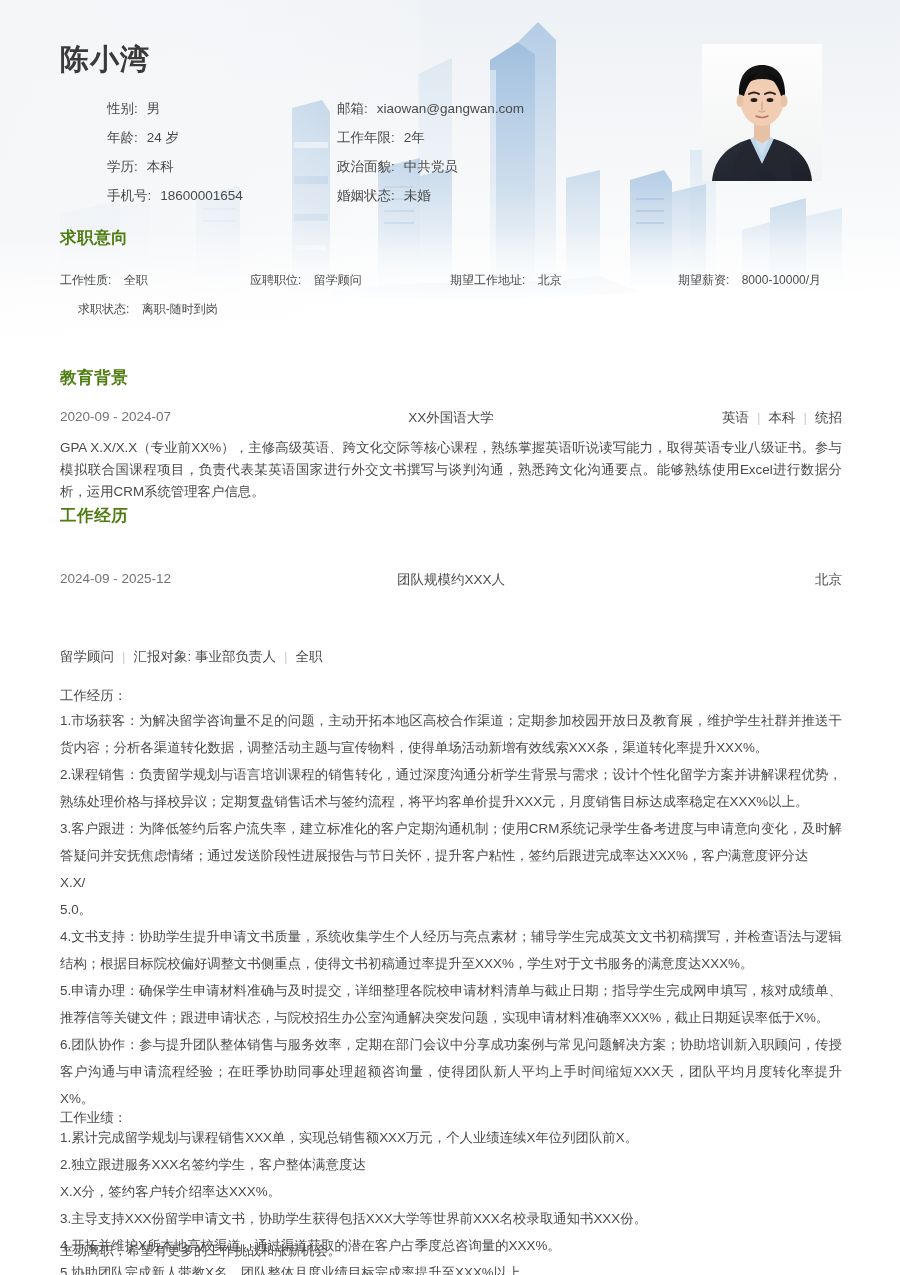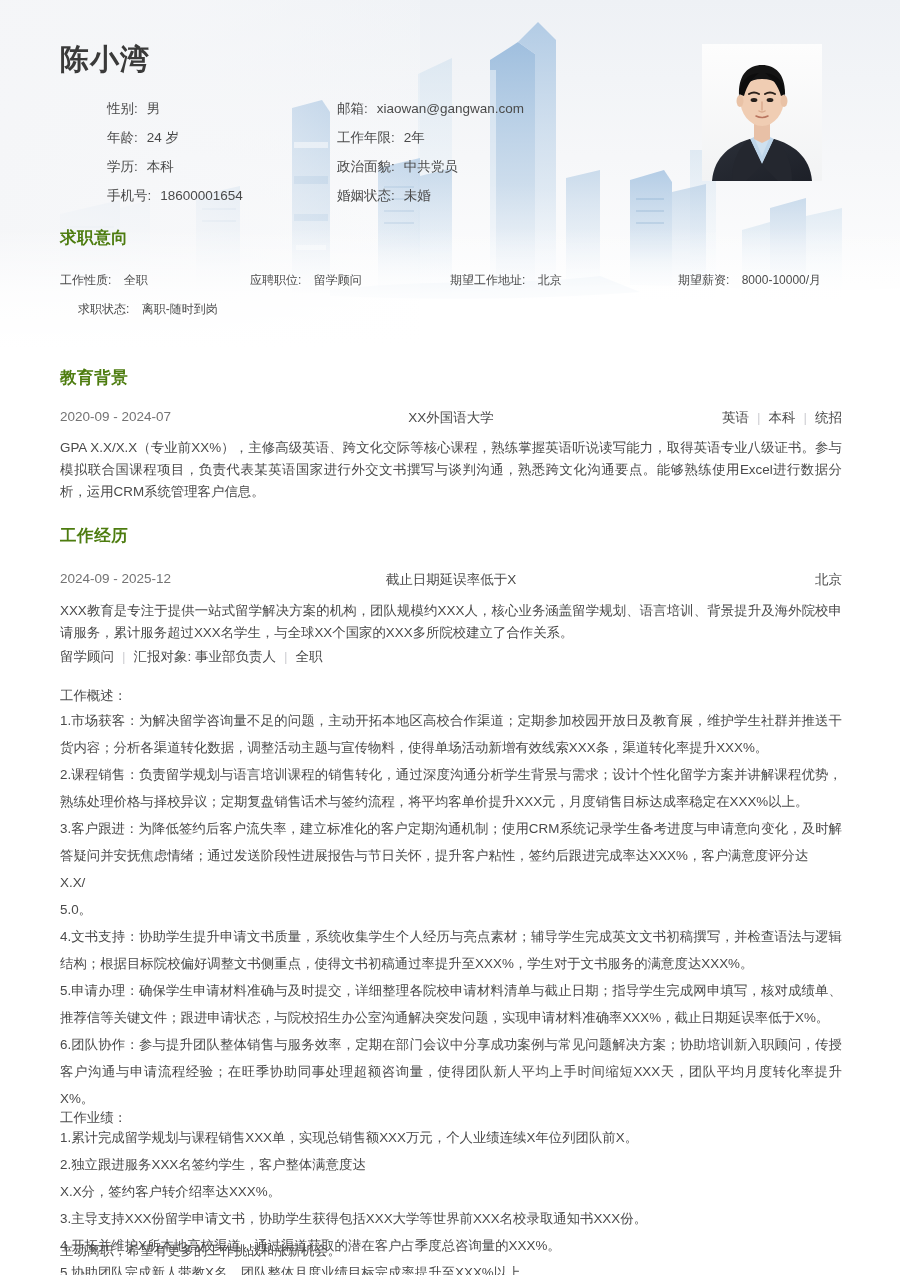--- a/index.html
+++ b/index.html
@@ -393,35 +393,34 @@
   <div class="entry-row" style="top:409px">
     <div class="entry-date">2020-09 - 2024-07</div>
     <div class="entry-org">XX外国语大学</div>
     <div class="entry-meta">
       <span>英语</span><span class="sep">|</span><span>本科</span><span class="sep">|</span><span>统招</span>
     </div>
   </div>
 
   <div class="para" style="top:437px">GPA X.X/X.X（专业前XX%），主修高级英语、跨文化交际等核心课程，熟练掌握英语听说读写能力，取得英语专业八级证书。参与模拟联合国课程项目，负责代表某英语国家进行外交文书撰写与谈判沟通，熟悉跨文化沟通要点。能够熟练使用Excel进行数据分析，运用CRM系统管理客户信息。</div>
 
-  <div class="section-title" style="top:525px">工作经历</div>
+  <div class="section-title" style="top:505px">工作经历</div>
 
   <div class="entry-row" style="top:571px">
     <div class="entry-date">2024-09 - 2025-12</div>
-    <div class="entry-org">截止日期延误率低于X</div>
+    <div class="entry-org">团队规模约XXX人</div>
     <div class="entry-meta">北京</div>
   </div>
 
-  <div class="para" style="top:600px">XXX教育是专注于提供一站式留学解决方案的机构，团队规模约XXX人，核心业务涵盖留学规划、语言培训、背景提升及海外院校申请服务，累计服务超过XXX名学生，与全球XX个国家的XXX多所院校建立了合作关系。</div>
 
   <div class="pill-line" style="top:648px">
     <span>留学顾问</span><span class="sep">|</span><span>汇报对象: 事业部负责人</span><span class="sep">|</span><span>全职</span>
   </div>
 
-  <div class="para" style="top:685px">工作概述：</div>
+  <div class="para" style="top:685px">工作经历：</div>
   <div class="para tight" style="top:707px">1.市场获客：为解决留学咨询量不足的问题，主动开拓本地区高校合作渠道；定期参加校园开放日及教育展，维护学生社群并推送干货内容；分析各渠道转化数据，调整活动主题与宣传物料，使得单场活动新增有效线索XXX条，渠道转化率提升XXX%。
 2.课程销售：负责留学规划与语言培训课程的销售转化，通过深度沟通分析学生背景与需求；设计个性化留学方案并讲解课程优势，熟练处理价格与择校异议；定期复盘销售话术与签约流程，将平均客单价提升XXX元，月度销售目标达成率稳定在XXX%以上。
 3.客户跟进：为降低签约后客户流失率，建立标准化的客户定期沟通机制；使用CRM系统记录学生备考进度与申请意向变化，及时解答疑问并安抚焦虑情绪；通过发送阶段性进展报告与节日关怀，提升客户粘性，签约后跟进完成率达XXX%，客户满意度评分达
 X.X/
 5.0。
 4.文书支持：协助学生提升申请文书质量，系统收集学生个人经历与亮点素材；辅导学生完成英文文书初稿撰写，并检查语法与逻辑结构；根据目标院校偏好调整文书侧重点，使得文书初稿通过率提升至XXX%，学生对于文书服务的满意度达XXX%。
 5.申请办理：确保学生申请材料准确与及时提交，详细整理各院校申请材料清单与截止日期；指导学生完成网申填写，核对成绩单、推荐信等关键文件；跟进申请状态，与院校招生办公室沟通解决突发问题，实现申请材料准确率XXX%，截止日期延误率低于X%。
 6.团队协作：参与提升团队整体销售与服务效率，定期在部门会议中分享成功案例与常见问题解决方案；协助培训新入职顾问，传授客户沟通与申请流程经验；在旺季协助同事处理超额咨询量，使得团队新人平均上手时间缩短XXX天，团队平均月度转化率提升X%。</div>
 
   <div class="para" style="top:1107px">工作业绩：</div>

